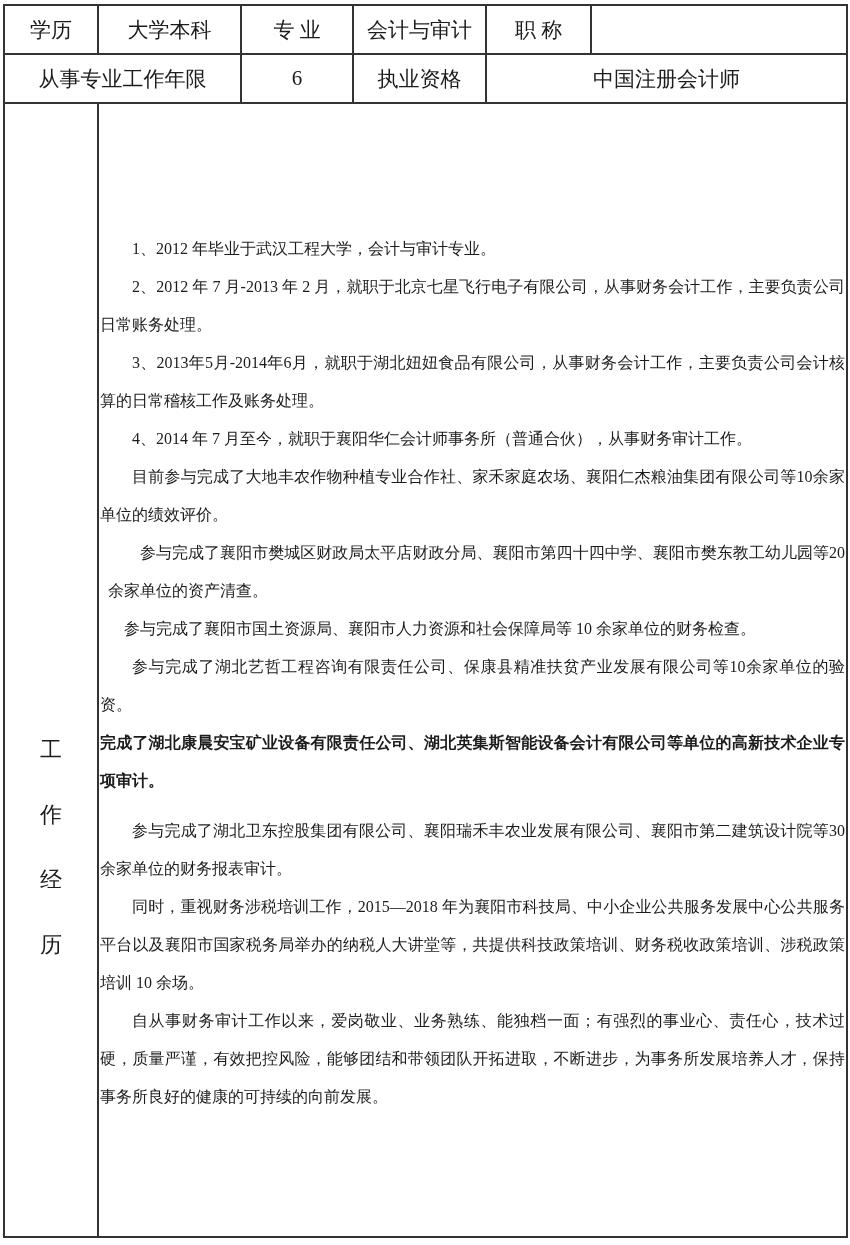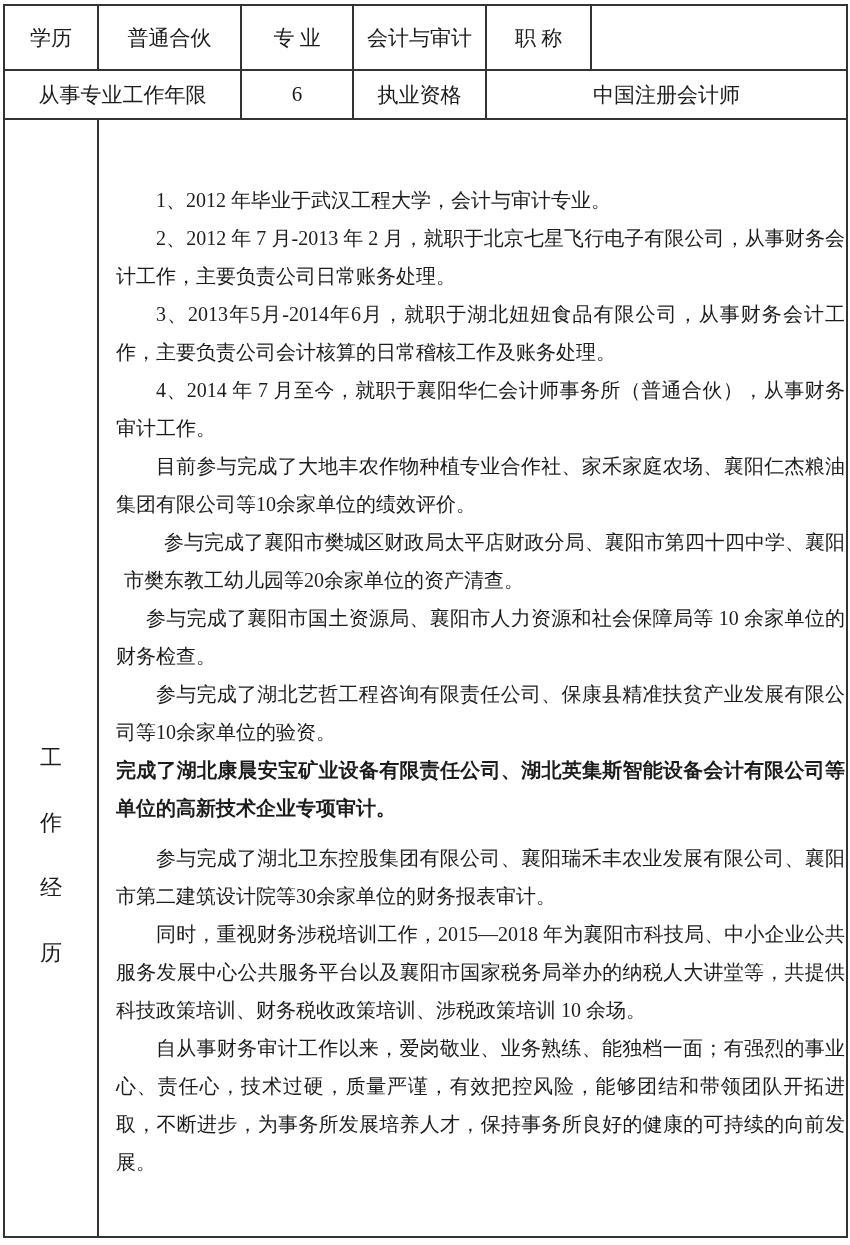--- a/index.html
+++ b/index.html
@@ -29,21 +29,21 @@
   }
   table.info-table td {
     border: 2px solid var(--border-color);
     text-align: center;
     vertical-align: middle;
     font-size: 21px;
     color: var(--text-color);
     overflow: hidden;
   }
   tr.r1 { height: 64px; }
-  tr.r2 { height: 65px; }
+  tr.r2 { height: 49px; }
   tr.r3 { height: 49px; }
 
   
   td.exp-label-cell { vertical-align: top; }
   .exp-label {
     display: flex;
     flex-direction: column;
     align-items: center;
     padding-top: 355px;
     gap: 43px;
@@ -51,46 +51,45 @@
     line-height: 22px;
   }
 
   
   td.exp-body-cell {
     vertical-align: top;
     text-align: left;
     padding: 5px 1px 0 1px;
   }
   .para {
-    font-size: 20px;
+    font-size: 16px;
     line-height: 38px;
     text-align: justify;
     text-justify: inter-ideograph;
     letter-spacing: 0;
     color: var(--text-color);
-    padding-left: 16px;
   }
 </style>
 </head>
 <body>
 
 <div class="page">
   <table class="info-table">
     <colgroup>
       <col style="width:94px">
       <col style="width:143px">
       <col style="width:112px">
       <col style="width:133px">
       <col style="width:105px">
       <col style="width:256px">
     </colgroup>
     <tbody>
       <tr class="r2">
         <td>学历</td>
-        <td>普通合伙</td>
+        <td>大学本科</td>
         <td>专 业</td>
         <td>会计与审计</td>
         <td>职 称</td>
         <td></td>
       </tr>
       <tr class="r3">
         <td colspan="2">从事专业工作年限</td>
         <td>6</td>
         <td>执业资格</td>
         <td colspan="2">中国注册会计师</td>

